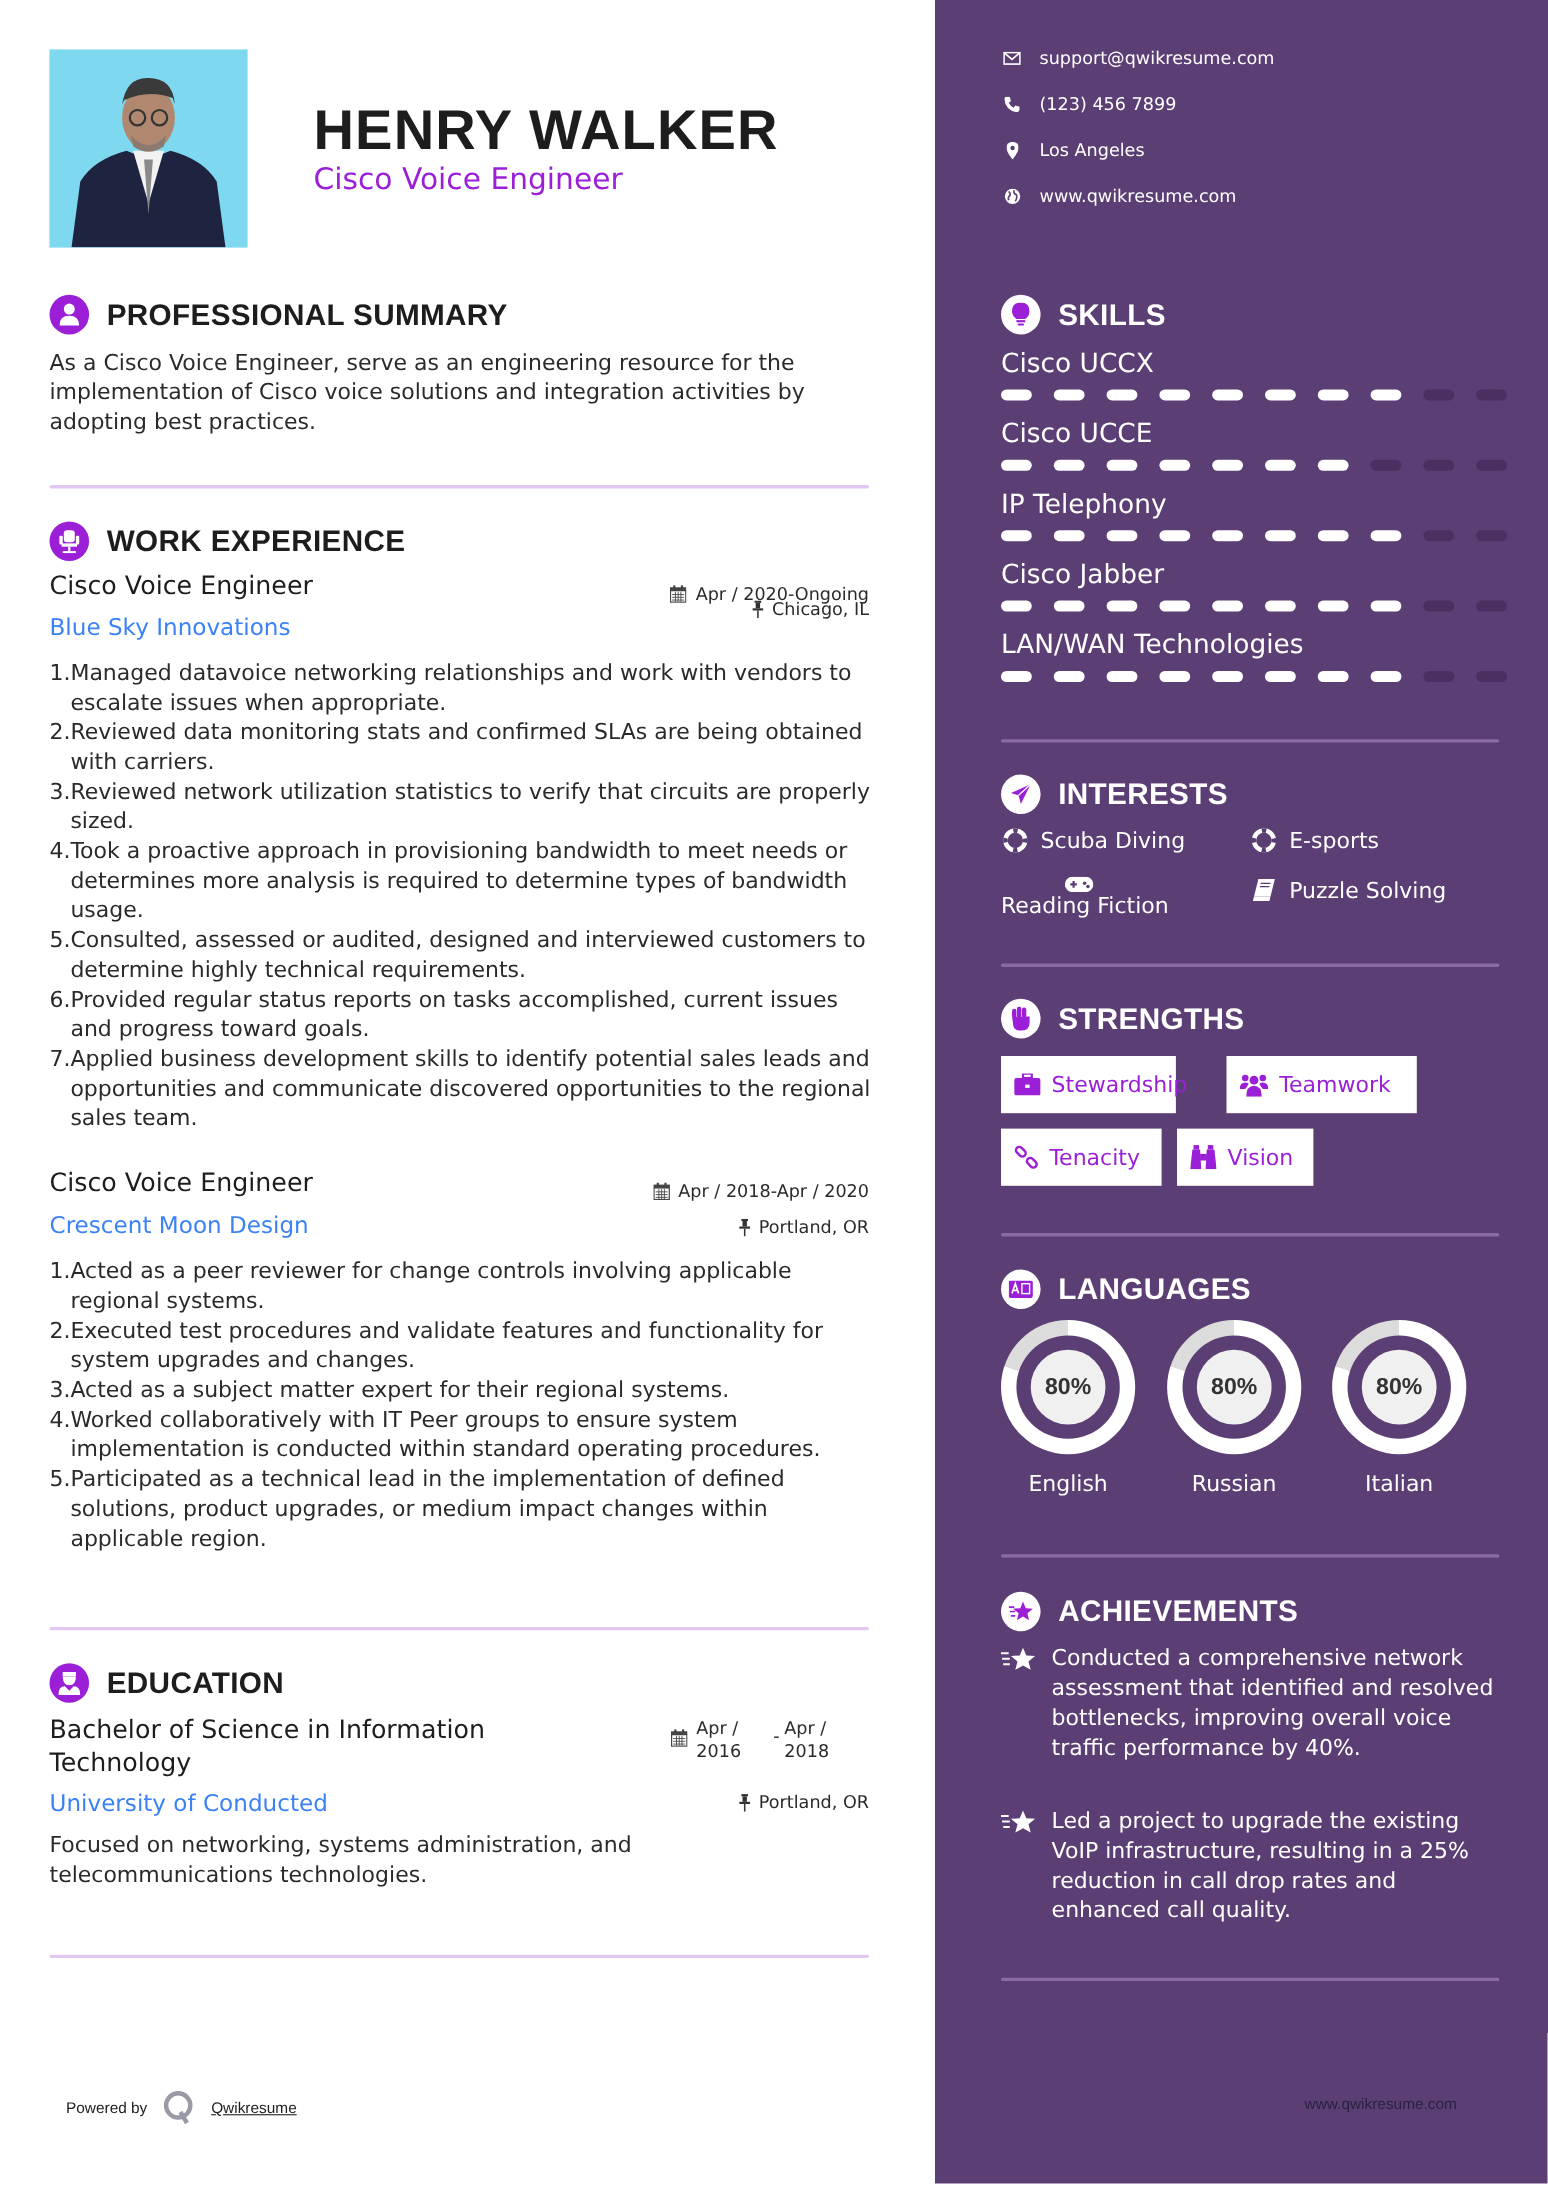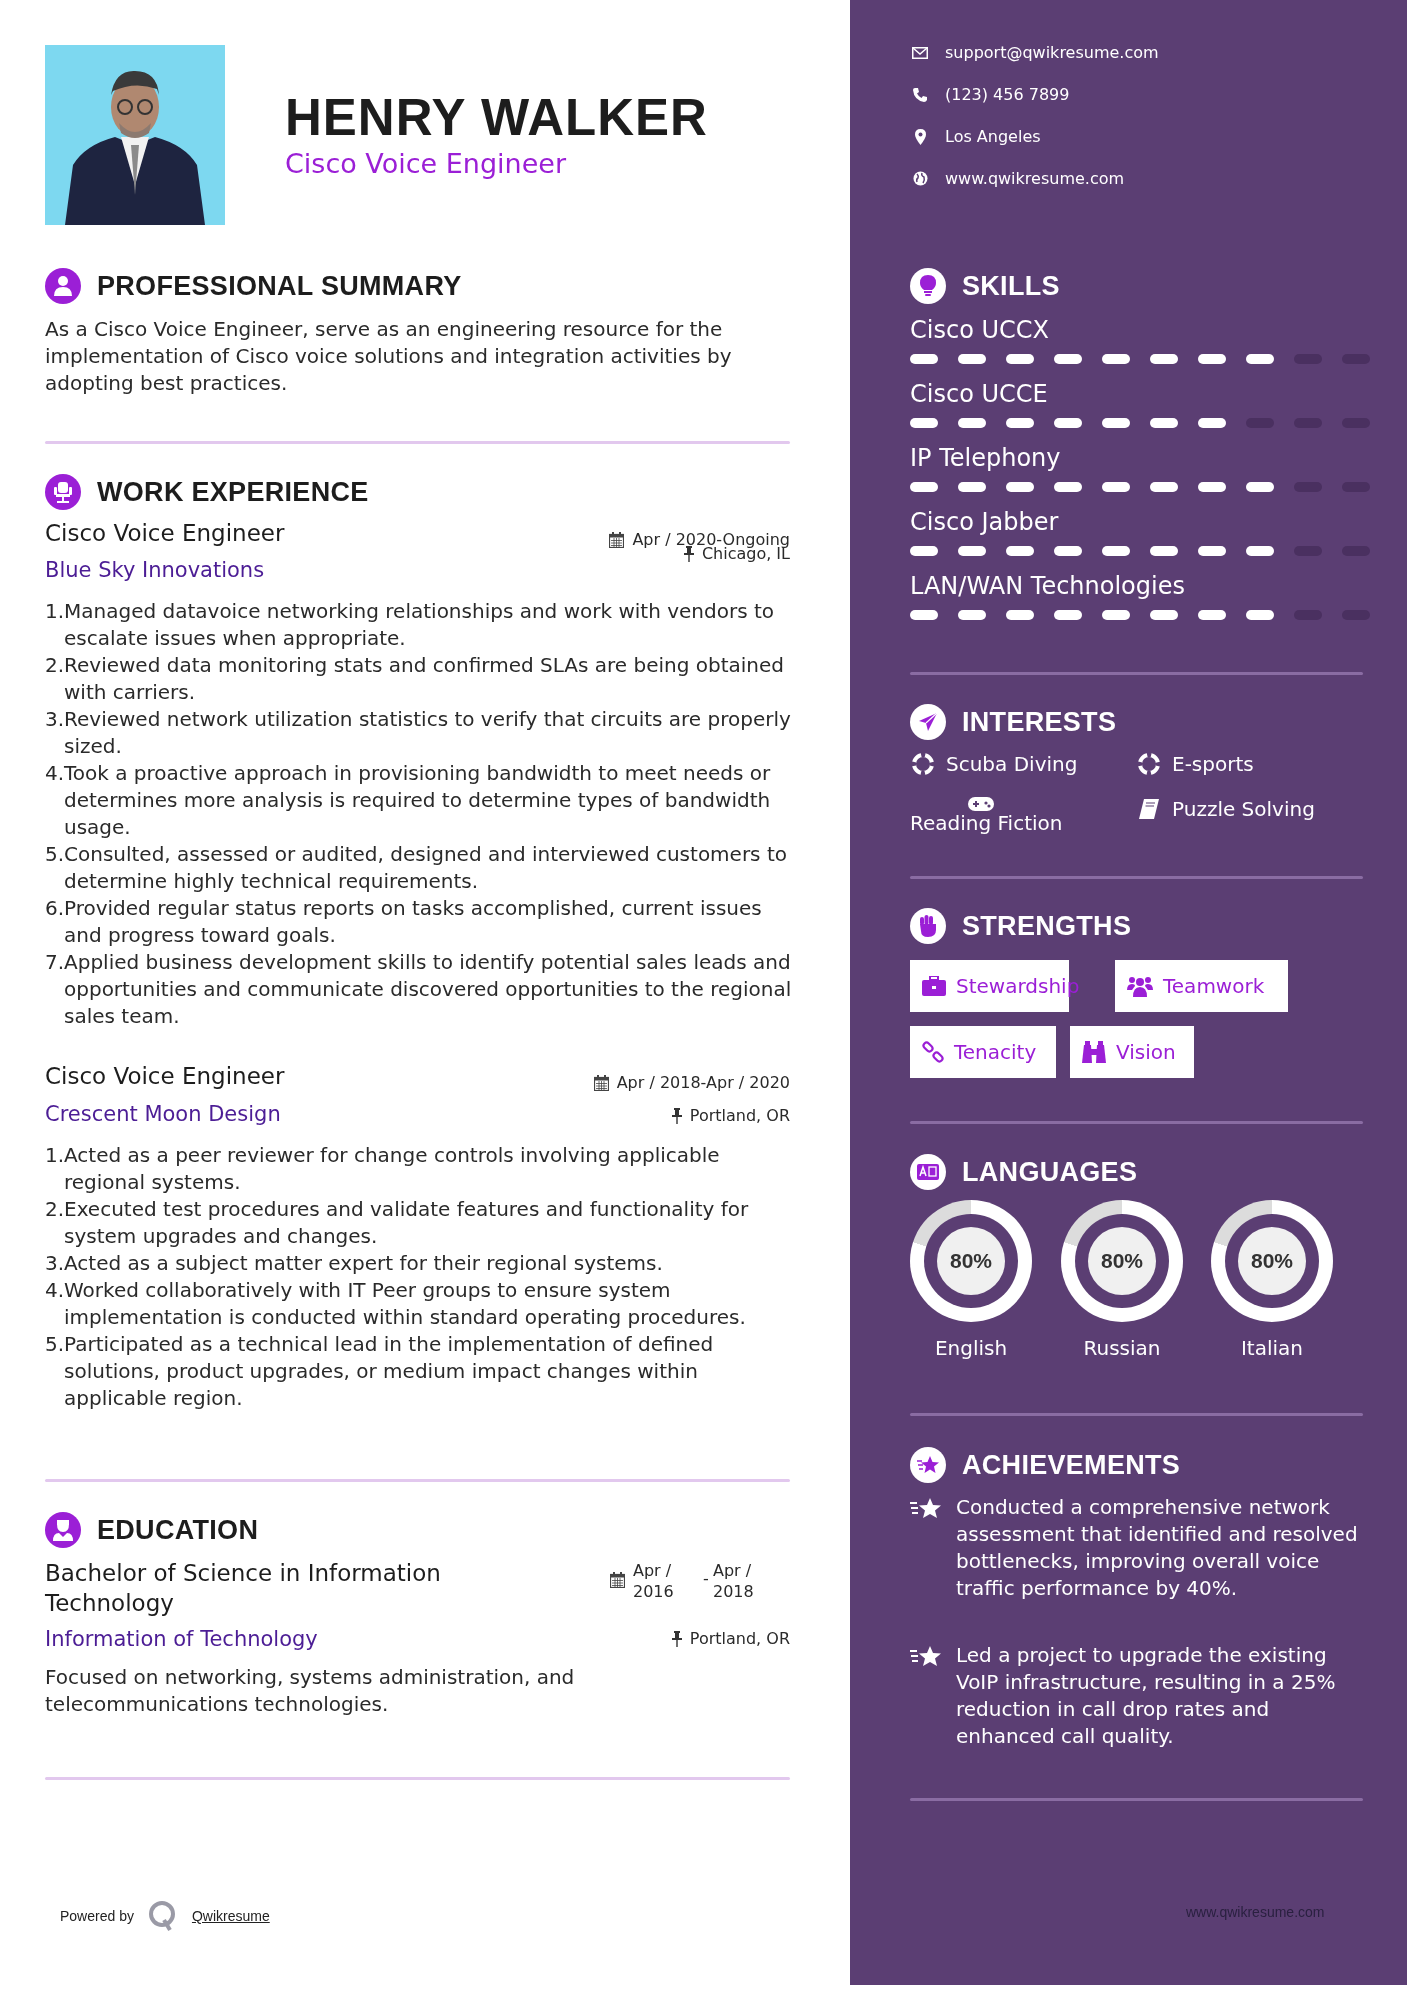--- a/index.html
+++ b/index.html
@@ -16,21 +16,21 @@
   .jobtitle { position: absolute; left: 285px; top: 148px; font-size: 27px; color: #9b1fd6; }
 
   .sec-head { position: absolute; left: 45px; display: flex; align-items: center; }
   .sec-icon { width: 36px; height: 36px; border-radius: 50%; background: #9b1fd6; display: flex; align-items: center; justify-content: center; margin-right: 16px; }
   .sec-title { font-family: "Liberation Sans", sans-serif; font-weight: 700; font-size: 27px; color: #1d1d1d; letter-spacing: 0.3px; }
 
   .para { position: absolute; left: 45px; width: 745px; font-size: 20px; line-height: 27px; color: #2a2a2a; }
   .divider { position: absolute; left: 45px; width: 745px; height: 3px; background: #e2c8ee; border-radius: 2px; }
 
   .job-title { position: absolute; left: 45px; font-size: 23px; color: #1d1d1d; }
-  .company { position: absolute; left: 45px; font-size: 21px; color: #4c1d95; }
+  .company { position: absolute; left: 45px; font-size: 21px; color: #3b82f6; }
   .meta { position: absolute; right: 60px; font-size: 16px; color: #2a2a2a; display: flex; align-items: center; gap: 8px; }
   .meta svg { flex: none; }
 
   .olist { position: absolute; left: 45px; width: 752px; font-size: 20px; line-height: 27px; color: #2a2a2a; list-style: none; }
   .olist li { display: flex; }
   .olist .num { width: 19px; flex: none; }
   .olist .txt { flex: 1; }
 
   .edu-dates { position: absolute; left: 610px; top: 1560px; display: flex; font-size: 16px; line-height: 21px; color: #2a2a2a; }
   .edu-dates .col { width: 70px; }
@@ -239,21 +239,21 @@
       <div class="col">
         <div>Apr /</div>
         <div>2016</div>
       </div>
       <div style="width:10px; padding-top:8px;">-</div>
       <div class="col">
         <div>Apr /</div>
         <div>2018</div>
       </div>
     </div>
-    <div class="company" style="top:1627px;">Information of Technology</div>
+    <div class="company" style="top:1627px;">University of Conducted</div>
     <div class="meta" style="top:1629px;">
       <svg width="10" height="16" viewBox="0 0 10 16">
           <rect x="2" y="0" width="6" height="2" fill="#333"></rect>
           <rect x="3" y="2" width="4" height="5" fill="#333"></rect>
           <rect x="0" y="7" width="10" height="2" fill="#333"></rect>
           <rect x="4.3" y="9" width="1.4" height="7" fill="#333"></rect>
         </svg>
       <span>Portland, OR</span>
     </div>
     <div class="para" style="top:1664px; width:580px;">Focused on networking, systems administration, and telecommunications technologies.</div>

